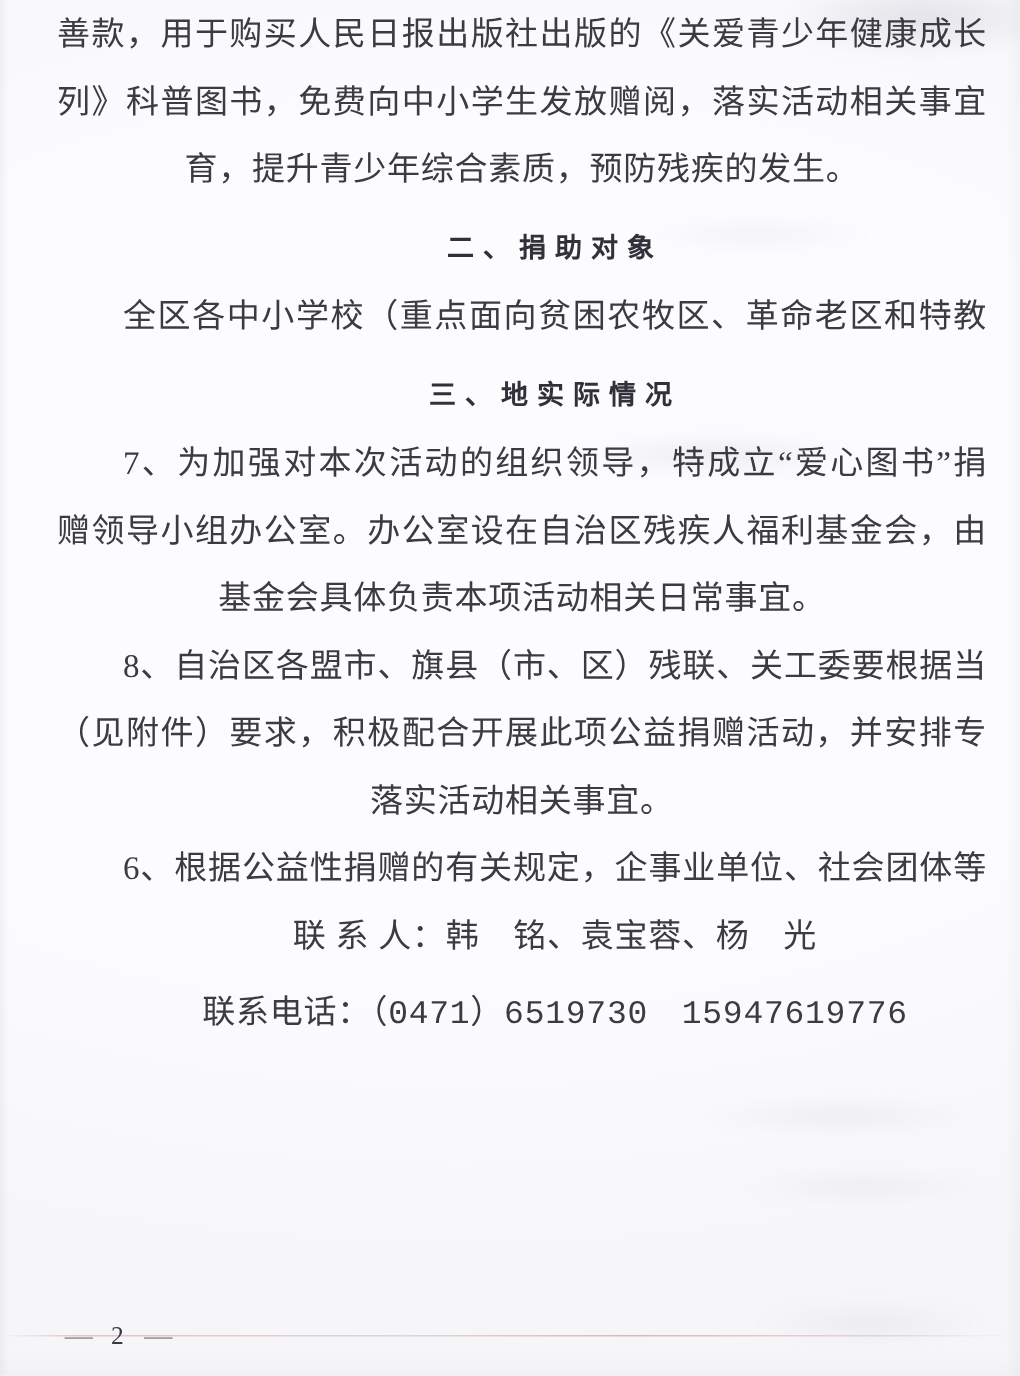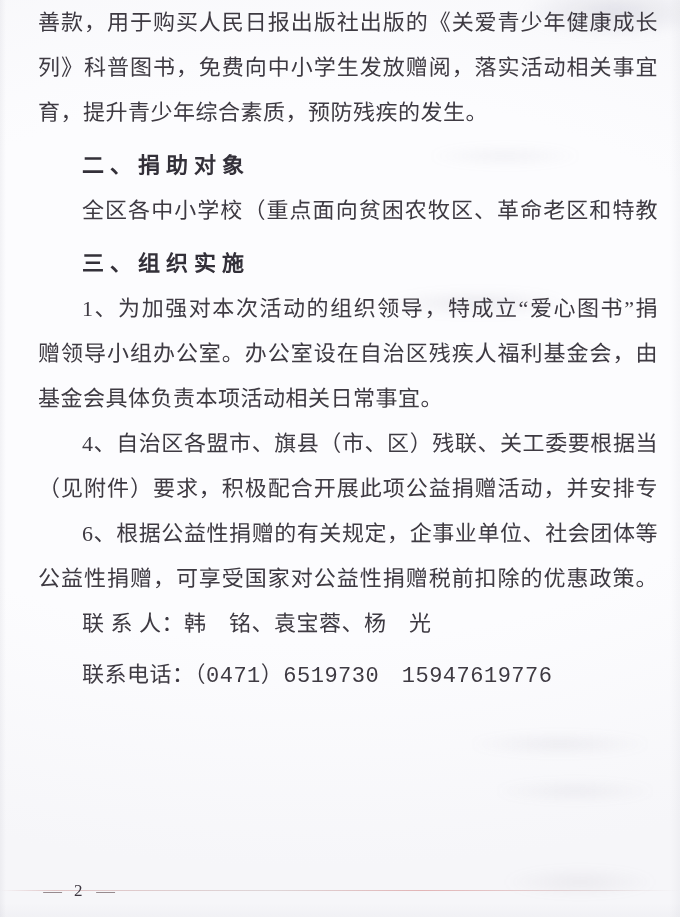--- a/index.html
+++ b/index.html
@@ -29,31 +29,32 @@
       linear-gradient(0deg, rgba(150,150,165,0.05) 0px, rgba(150,150,165,0) 14px);
   }
   .doc-text{
     position:absolute;left:38px;top:0;width:620px;
     font-size:22px;
   }
   .line{
     height:45px;line-height:45px;
     letter-spacing:0.5px;
     overflow:hidden;
+    text-align:center;
   }
   .line.justify{
     text-align:justify;
     text-align-last:justify;
     text-justify:inter-character;
   }
   .line.indent{padding-left:44px;}
   .line.heading{
     font-family:"Liberation Sans","DejaVu Sans",sans-serif;
     font-weight:700;
-    font-size:22px;
+    font-size:18px;
     letter-spacing:6px;
     color:var(--heading-ink);
     margin-top:8px;
   }
   .line.phone{margin-top:8px;font-family:Liberation Mono, monospace;}
   .footer{
     position:absolute;left:44px;top:881px;
     font-size:17px;
     display:flex;align-items:center;gap:13px;
   }
@@ -94,28 +95,28 @@
   <div class="smudge s4"></div>
   <div class="smudge s5"></div>
   <div class="smudge s6"></div>
 
   <div class="doc-text">
     <div class="line justify">善款，用于购买人民日报出版社出版的《关爱青少年健康成长系</div>
     <div class="line justify">列》科普图书，免费向中小学生发放赠阅，落实活动相关事宜</div>
     <div class="line">育，提升青少年综合素质，预防残疾的发生。</div>
     <div class="line heading indent">二、捐助对象</div>
     <div class="line justify indent">全区各中小学校（重点面向贫困农牧区、革命老区和特教学</div>
-    <div class="line heading indent">三、组织实施</div>
-    <div class="line justify indent">1、为加强对本次活动的组织领导，特成立“爱心图书”捐</div>
+    <div class="line heading indent">三、地实际情况</div>
+    <div class="line justify indent">7、为加强对本次活动的组织领导，特成立“爱心图书”捐</div>
     <div class="line justify">赠领导小组办公室。办公室设在自治区残疾人福利基金会，由该</div>
     <div class="line">基金会具体负责本项活动相关日常事宜。</div>
-    <div class="line justify indent">4、自治区各盟市、旗县（市、区）残联、关工委要根据当</div>
+    <div class="line justify indent">8、自治区各盟市、旗县（市、区）残联、关工委要根据当</div>
     <div class="line justify">（见附件）要求，积极配合开展此项公益捐赠活动，并安排专人</div>
+    <div class="line">落实活动相关事宜。</div>
     <div class="line justify indent">6、根据公益性捐赠的有关规定，企事业单位、社会团体等</div>
-    <div class="line justify">公益性捐赠，可享受国家对公益性捐赠税前扣除的优惠政策。</div>
     <div class="line indent">联 系 人：韩　铭、袁宝蓉、杨　光</div>
     <div class="line indent phone">联系电话：（0471）6519730　15947619776</div>
   </div>
 
   <div class="fold-line"></div>
 
   <div class="footer">
     <span class="dash">—</span>
     <span class="num">2</span>
     <span class="dash">—</span>

